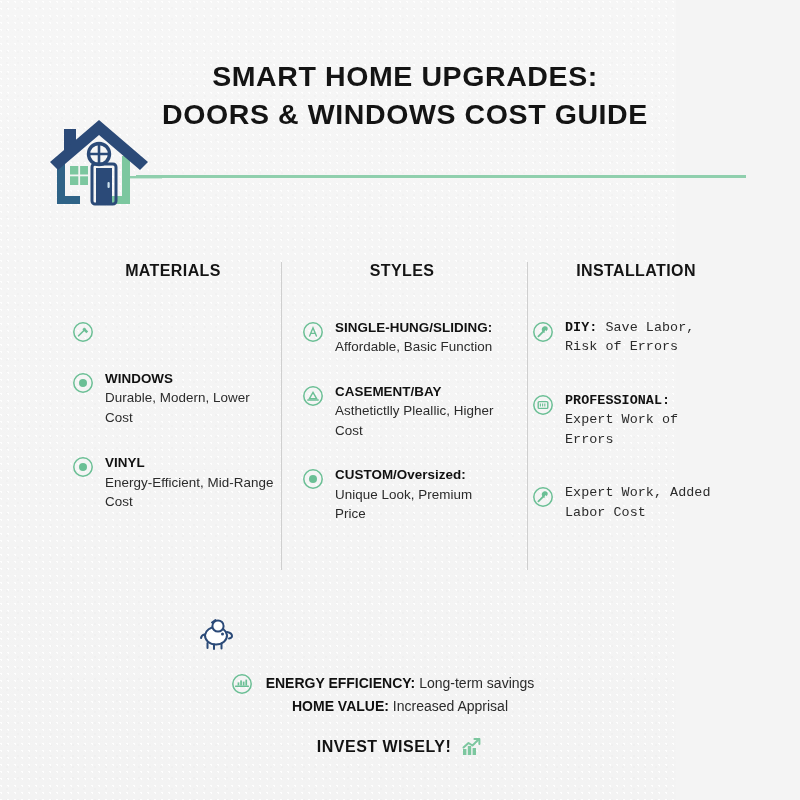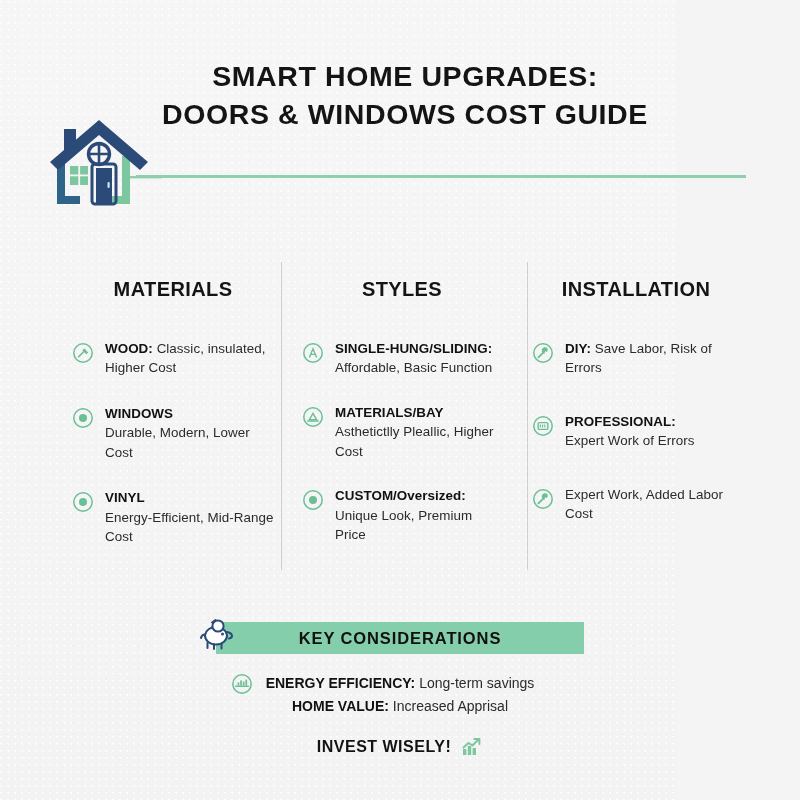--- a/index.html
+++ b/index.html
@@ -77,26 +77,26 @@
     position: absolute;
     top: 0;
     width: 1px;
     height: 308px;
     background: #cfcfcf;
   }
   #divider-1 { left: 223px; }
   #divider-2 { left: 469px; }
 
   .col-head {
-    font-size: 20px;
+    font-size: 16px;
     font-weight: bold;
     letter-spacing: 0.4px;
     text-align: center;
     color: #141414;
-    margin: 16px 0 38px 0;
+    margin: 0 0 38px 0;
   }
   .col-2 .col-head { margin-left: -2px; }
   .col-3 .col-head { margin-left: 6px; }
 
   .item {
     display: flex;
     align-items: flex-start;
     margin-bottom: 19px;
   }
   .item-icon {
@@ -112,21 +112,21 @@
     color: #2b2b2b;
     letter-spacing: 0.05px;
   }
   .item-text b {
     color: #111;
     font-weight: bold;
   }
   .col-1 .item { margin-bottom: 36px; }
   .col-1 .item.spaced { margin-bottom: 26px; }
   .col-2 .item { margin-bottom: 25px; }
-  .col-3 .item { margin-bottom: 34px; }
+  .col-3 .item { margin-bottom: 34px; font-family: Liberation Mono, monospace; }
 
   .col-2 .item-text, .col-3 .item-text { font-size: 13.4px; }
 
   
   #key-banner {
     position: absolute;
     left: 216px;
     top: 622px;
     width: 368px;
     height: 32px;
@@ -240,23 +240,20 @@
       <div class="col-head">MATERIALS</div>
 
       <div class="item spaced">
         <span class="item-icon">
           <svg viewBox="0 0 22 22" width="22" height="22" xmlns="http://www.w3.org/2000/svg">
             <circle cx="11" cy="11" r="9.2" fill="none" stroke="#6bbf95" stroke-width="1.5"></circle>
             <path d="M6.6 14.8 L13.2 8.2" stroke="#6bbf95" stroke-width="1.6" stroke-linecap="round"></path>
             <path d="M12.2 6.4 L16.2 10.4 L14.4 12.2 L10.4 8.2 Z" fill="#6bbf95"></path>
           </svg>
         </span>
-        <span class="item-text">
-          <b>WOOD:</b><span> Classic, insulated, Higher Cost</span>
-        </span>
       </div>
 
       <div class="item spaced">
         <span class="item-icon">
           <svg viewBox="0 0 22 22" width="22" height="22" xmlns="http://www.w3.org/2000/svg">
             <circle cx="11" cy="11" r="9.2" fill="none" stroke="#6bbf95" stroke-width="1.5"></circle>
             <circle cx="11" cy="11" r="4" fill="#6bbf95"></circle>
           </svg>
         </span>
         <span class="item-text">
@@ -297,21 +294,21 @@
 
       <div class="item">
         <span class="item-icon">
           <svg viewBox="0 0 22 22" width="22" height="22" xmlns="http://www.w3.org/2000/svg">
             <circle cx="11" cy="11" r="9.2" fill="none" stroke="#6bbf95" stroke-width="1.5"></circle>
             <path d="M7.4 13.6 L11 7.4 L14.6 13.6 Z" fill="none" stroke="#6bbf95" stroke-width="1.4"></path>
             <path d="M5.8 15 L16.2 15" stroke="#6bbf95" stroke-width="1.5" stroke-linecap="round"></path>
           </svg>
         </span>
         <span class="item-text">
-          <b>MATERIALS/BAY</b><br>
+          <b>CASEMENT/BAY</b><br>
           <span>Asthetictlly Pleallic, Higher Cost</span>
         </span>
       </div>
 
       <div class="item">
         <span class="item-icon">
           <svg viewBox="0 0 22 22" width="22" height="22" xmlns="http://www.w3.org/2000/svg">
             <circle cx="11" cy="11" r="9.2" fill="none" stroke="#6bbf95" stroke-width="1.5"></circle>
             <circle cx="11" cy="11" r="4" fill="#6bbf95"></circle>
           </svg>
@@ -361,23 +358,20 @@
             <path d="M15.4 6.2 a3.3 3.3 0 1 0 -2.2 5.6 l-1.2 -1.2 1.6 -1.6 1.2 1.2 a3.3 3.3 0 0 0 0.6 -4.0 Z" fill="#6bbf95"></path>
           </svg>
         </span>
         <span class="item-text">
           <span>Expert Work, Added Labor Cost</span>
         </span>
       </div>
     </div>
   </div>
 
-  <div id="key-banner">
-    <div id="key-banner-label">KEY CONSIDERATIONS</div>
-  </div>
 
   <div id="piggy-icon">
     <svg viewBox="0 0 46 42" width="46" height="42" xmlns="http://www.w3.org/2000/svg">
       <path d="M12 18 a11 9 0 0 1 11 -8 a11 9 0 0 1 11 8 a11 9 0 0 1 -11 9.5 a11 9 0 0 1 -11 -9.5 Z" fill="#ffffff" stroke="#2b4a78" stroke-width="2"></path>
       <path d="M34 15 q5 1 5 4 q0 2 -3 2.6" fill="none" stroke="#2b4a78" stroke-width="2" stroke-linecap="round"></path>
       <circle cx="25" cy="9" r="5.6" fill="#ffffff" stroke="#2b4a78" stroke-width="2"></circle>
       <path d="M14.5 26 L14.5 31" stroke="#2b4a78" stroke-width="2" stroke-linecap="round"></path>
       <path d="M21 27.5 L21 32" stroke="#2b4a78" stroke-width="2" stroke-linecap="round"></path>
       <path d="M28.5 26.5 L28.5 31.5" stroke="#2b4a78" stroke-width="2" stroke-linecap="round"></path>
       <path d="M11.5 17.5 q-3 0.5 -3.5 3.5" fill="none" stroke="#2b4a78" stroke-width="2" stroke-linecap="round"></path>

